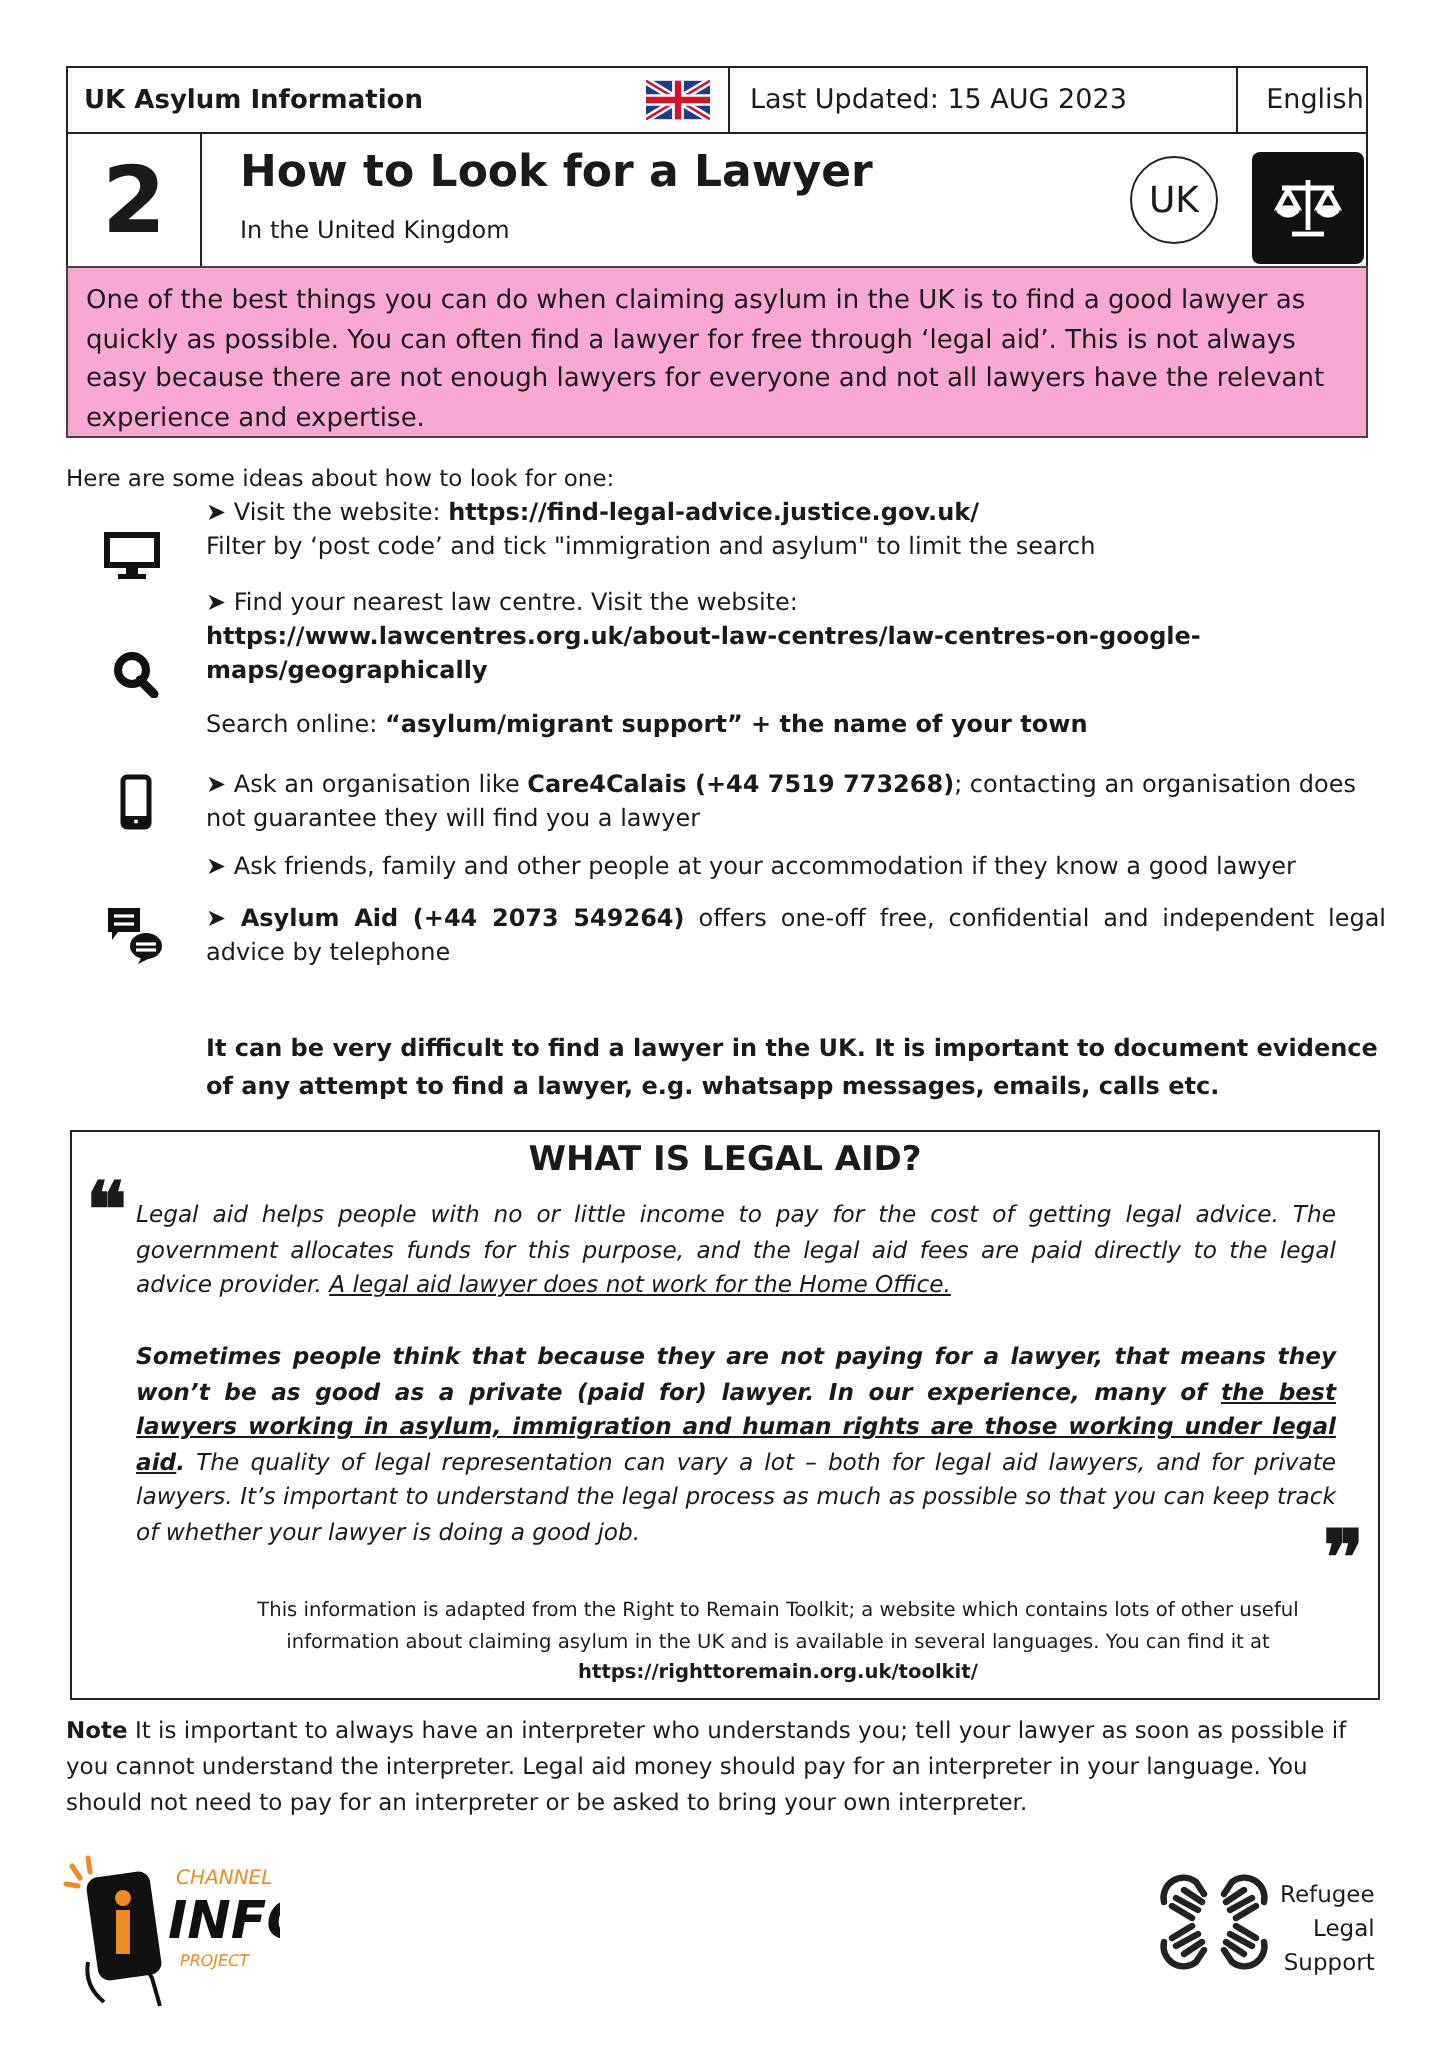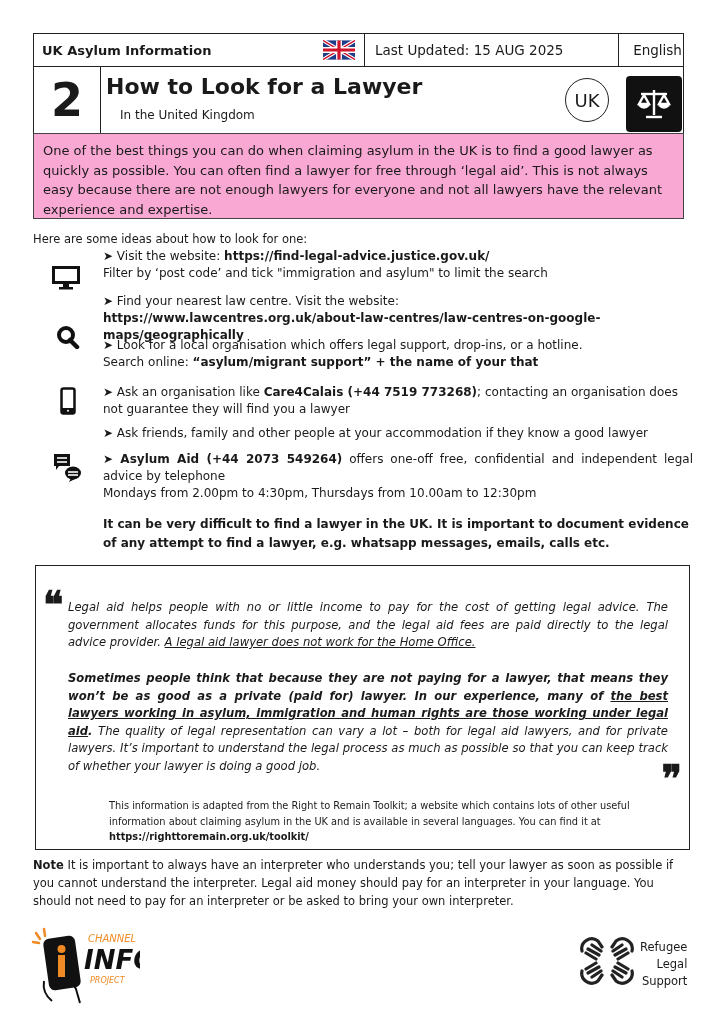--- a/index.html
+++ b/index.html
@@ -9,61 +9,61 @@
   
   .hdr { left:33px; top:33px; width:651px; height:101px; border:1.5px solid #222; box-sizing:border-box;text-align:center; }
   .hdr-top { position:absolute; left:0; top:0; width:100%; height:33px; border-bottom:1.5px solid #222; box-sizing:border-box; }
   .hdr-cell { position:absolute; top:0; height:32px; display:flex; align-items:center; font-size:13.5px; box-sizing:border-box; }
   .c-title { left:8px; font-weight:bold; font-size:13px; }
   .c-flag { left:289px; top:6px; width:32px; height:20px; }
   .c-date { left:330px; width:276px; border-left:1.5px solid #222; padding-left:10px; font-size:13.5px; }
   .c-lang { left:584px; width:78px; border-left:1.5px solid #222; justify-content:center; font-size:13.5px; }
   .num-cell { position:absolute; left:0; top:32px; width:66px; height:67px; border-right:1.5px solid #222;
               display:flex; align-items:center; justify-content:center; font-size:46px; font-weight:bold; }
-  .main-title { position:absolute; left:72px; top:40px; font-size:22px; font-weight:bold; }
+  .main-title { position:absolute; left:86px; top:40px; font-size:22px; font-weight:bold; }
   .sub-title { position:absolute; left:86px; top:74px; font-size:12px; }
   .uk-circle { position:absolute; left:531px; top:44px; width:44px; height:44px; border:1.5px solid #222; border-radius:50%;
                display:flex; align-items:center; justify-content:center; font-size:18px; box-sizing:border-box; }
   .scales { position:absolute; left:592px; top:42px; width:56px; height:56px; background:#111; border-radius:4px;
             display:flex; align-items:center; justify-content:center; }
   .intro { left:33px; top:133px; width:651px; height:86px; background:#f9a8d4; border:1.5px solid #444; box-sizing:border-box;
            padding:7px 9px; font-size:13px; line-height:19.5px; }
   .lead { left:33px; top:232px; font-size:11.5px; }
   .item { position:absolute; left:103px; font-size:12px; line-height:17px; width:590px; }
   .item b { font-weight:bold; }
   .icon { position:absolute; }
   .emph { left:103px; top:515px; width:590px; font-size:12px; font-weight:bold; line-height:19px; }
   .aid { left:35px; top:565px; width:655px; height:285px; border:1.5px solid #222; box-sizing:border-box; }
   .aid-title { position:absolute; left:0; width:100%; top:4px; text-align:center; font-size:17px; font-weight:bold; }
   .q-open { position:absolute; left:7px; top:20px; font-size:38px; font-weight:bold; font-family:"DejaVu Serif", serif; line-height:1; }
   .q-close { position:absolute; right:7px; top:194px; font-size:38px; font-weight:bold; font-family:"DejaVu Serif", serif; line-height:1; }
   .aid-p { position:absolute; left:32px; width:600px; font-size:11.6px; font-style:italic; line-height:17.5px; text-align:justify; }
   .aid-p u { text-decoration:underline; }
-  .src { position:absolute; right:20px; top:232px; width:560px; text-align:left; font-size:9.8px; line-height:15.5px; }
+  .src { position:absolute; right:20px; top:232px; width:560px; text-align:center; font-size:9.8px; line-height:15.5px; }
   .note { left:33px; top:856px; width:660px; font-size:11.5px; line-height:18px; }
   .logo-l { left:30px; top:925px; width:110px; height:80px;font-style:italic; }
   .logo-r { left:578px; top:935px; width:110px; height:55px; }
   .rls-text { position:absolute; left:62px; top:4px; font-size:11.5px; line-height:17px;text-align:right; }
 </style>
 </head>
 <body>
 
 <div class="abs hdr">
   <div class="hdr-top">
     <div class="hdr-cell c-title">UK Asylum Information</div>
     <div class="hdr-cell c-flag" style="height:20px;">
       <svg width="32" height="20" viewBox="0 0 60 36">
         <rect width="60" height="36" fill="#1f3c88"></rect>
         <path d="M0,0 L60,36 M60,0 L0,36" stroke="#fff" stroke-width="7"></path>
         <path d="M0,0 L60,36 M60,0 L0,36" stroke="#cf142b" stroke-width="2.5"></path>
         <path d="M30,0 V36 M0,18 H60" stroke="#fff" stroke-width="11"></path>
         <path d="M30,0 V36 M0,18 H60" stroke="#cf142b" stroke-width="6"></path>
       </svg>
     </div>
-    <div class="hdr-cell c-date">Last Updated: 15 AUG 2025</div>
+    <div class="hdr-cell c-date">Last Updated: 15 AUG 2023</div>
     <div class="hdr-cell c-lang">English</div>
   </div>
   <div class="num-cell">2</div>
   <div class="main-title">How to Look for a Lawyer</div>
   <div class="sub-title">In the United Kingdom</div>
   <div class="uk-circle">UK</div>
   <div class="scales">
     <svg width="36" height="34" viewBox="0 0 36 34" fill="none" stroke="#fff" stroke-width="2.4">
       <line x1="18" y1="3" x2="18" y2="28"></line>
       <line x1="5" y1="7" x2="31" y2="7"></line>
@@ -114,37 +114,37 @@
 
 <div class="item" style="top:248px;">
   <span>➤ Visit the website: </span><b>https://find-legal-advice.justice.gov.uk/</b><br>
   <span>Filter by ‘post code’ and tick "immigration and asylum" to limit the search</span>
 </div>
 <div class="item" style="top:293px;">
   <span>➤ Find your nearest law centre. Visit the website:</span><br>
   <b>https://www.lawcentres.org.uk/about-law-centres/law-centres-on-google-maps/geographically</b>
 </div>
 <div class="item" style="top:337px;">
-  <span>➤ Look for a local organisation which offers legal support, drop-ins, or a hotline.</span><br>
-  <span>Search online: </span><b>“asylum/migrant support” + the name of your that</b>
+  <br>
+  <span>Search online: </span><b>“asylum/migrant support” + the name of your town</b>
 </div>
 <div class="item" style="top:384px;">
   <span>➤ Ask an organisation like </span><b>Care4Calais (+44 7519 773268)</b><span>; contacting an organisation does not guarantee they will find you a lawyer</span>
 </div>
 <div class="item" style="top:425px;">
   <span>➤ Ask friends, family and other people at your accommodation if they know a good lawyer</span>
 </div>
 <div class="item" style="top:451px;text-align:justify;">
   <b>➤ Asylum Aid (+44 2073 549264)</b><span> offers one-off free, confidential and independent legal advice by telephone</span><br>
-  <span>Mondays from 2.00pm to 4:30pm, Thursdays from 10.00am to 12:30pm</span>
 </div>
 
 <div class="abs emph">It can be very difficult to find a lawyer in the UK. It is important to document evidence of any attempt to find a lawyer, e.g. whatsapp messages, emails, calls etc.</div>
 
 <div class="abs aid">
+  <div class="aid-title">WHAT IS LEGAL AID?</div>
   <div class="q-open">❝</div>
   <div class="aid-p" style="top:33px;">
     <span>Legal aid helps people with no or little income to pay for the cost of getting legal advice. The government allocates funds for this purpose, and the legal aid fees are paid directly to the legal advice provider. </span><u>A legal aid lawyer does not work for the Home Office.</u>
   </div>
   <div class="aid-p" style="top:104px;">
     <b>Sometimes people think that because they are not paying for a lawyer, that means they won’t be as good as a private (paid for) lawyer. In our experience, many of </b><b><u>the best lawyers working in asylum, immigration and human rights are those working under legal aid</u></b><b>.</b><span> The quality of legal representation can vary a lot – both for legal aid lawyers, and for private lawyers. It’s important to understand the legal process as much as possible so that you can keep track of whether your lawyer is doing a good job.</span>
   </div>
   <div class="q-close">❞</div>
   <div class="src">
     <span>This information is adapted from the Right to Remain Toolkit; a website which contains lots of other useful information about claiming asylum in the UK and is available in several languages.  You can find it at</span><br>

